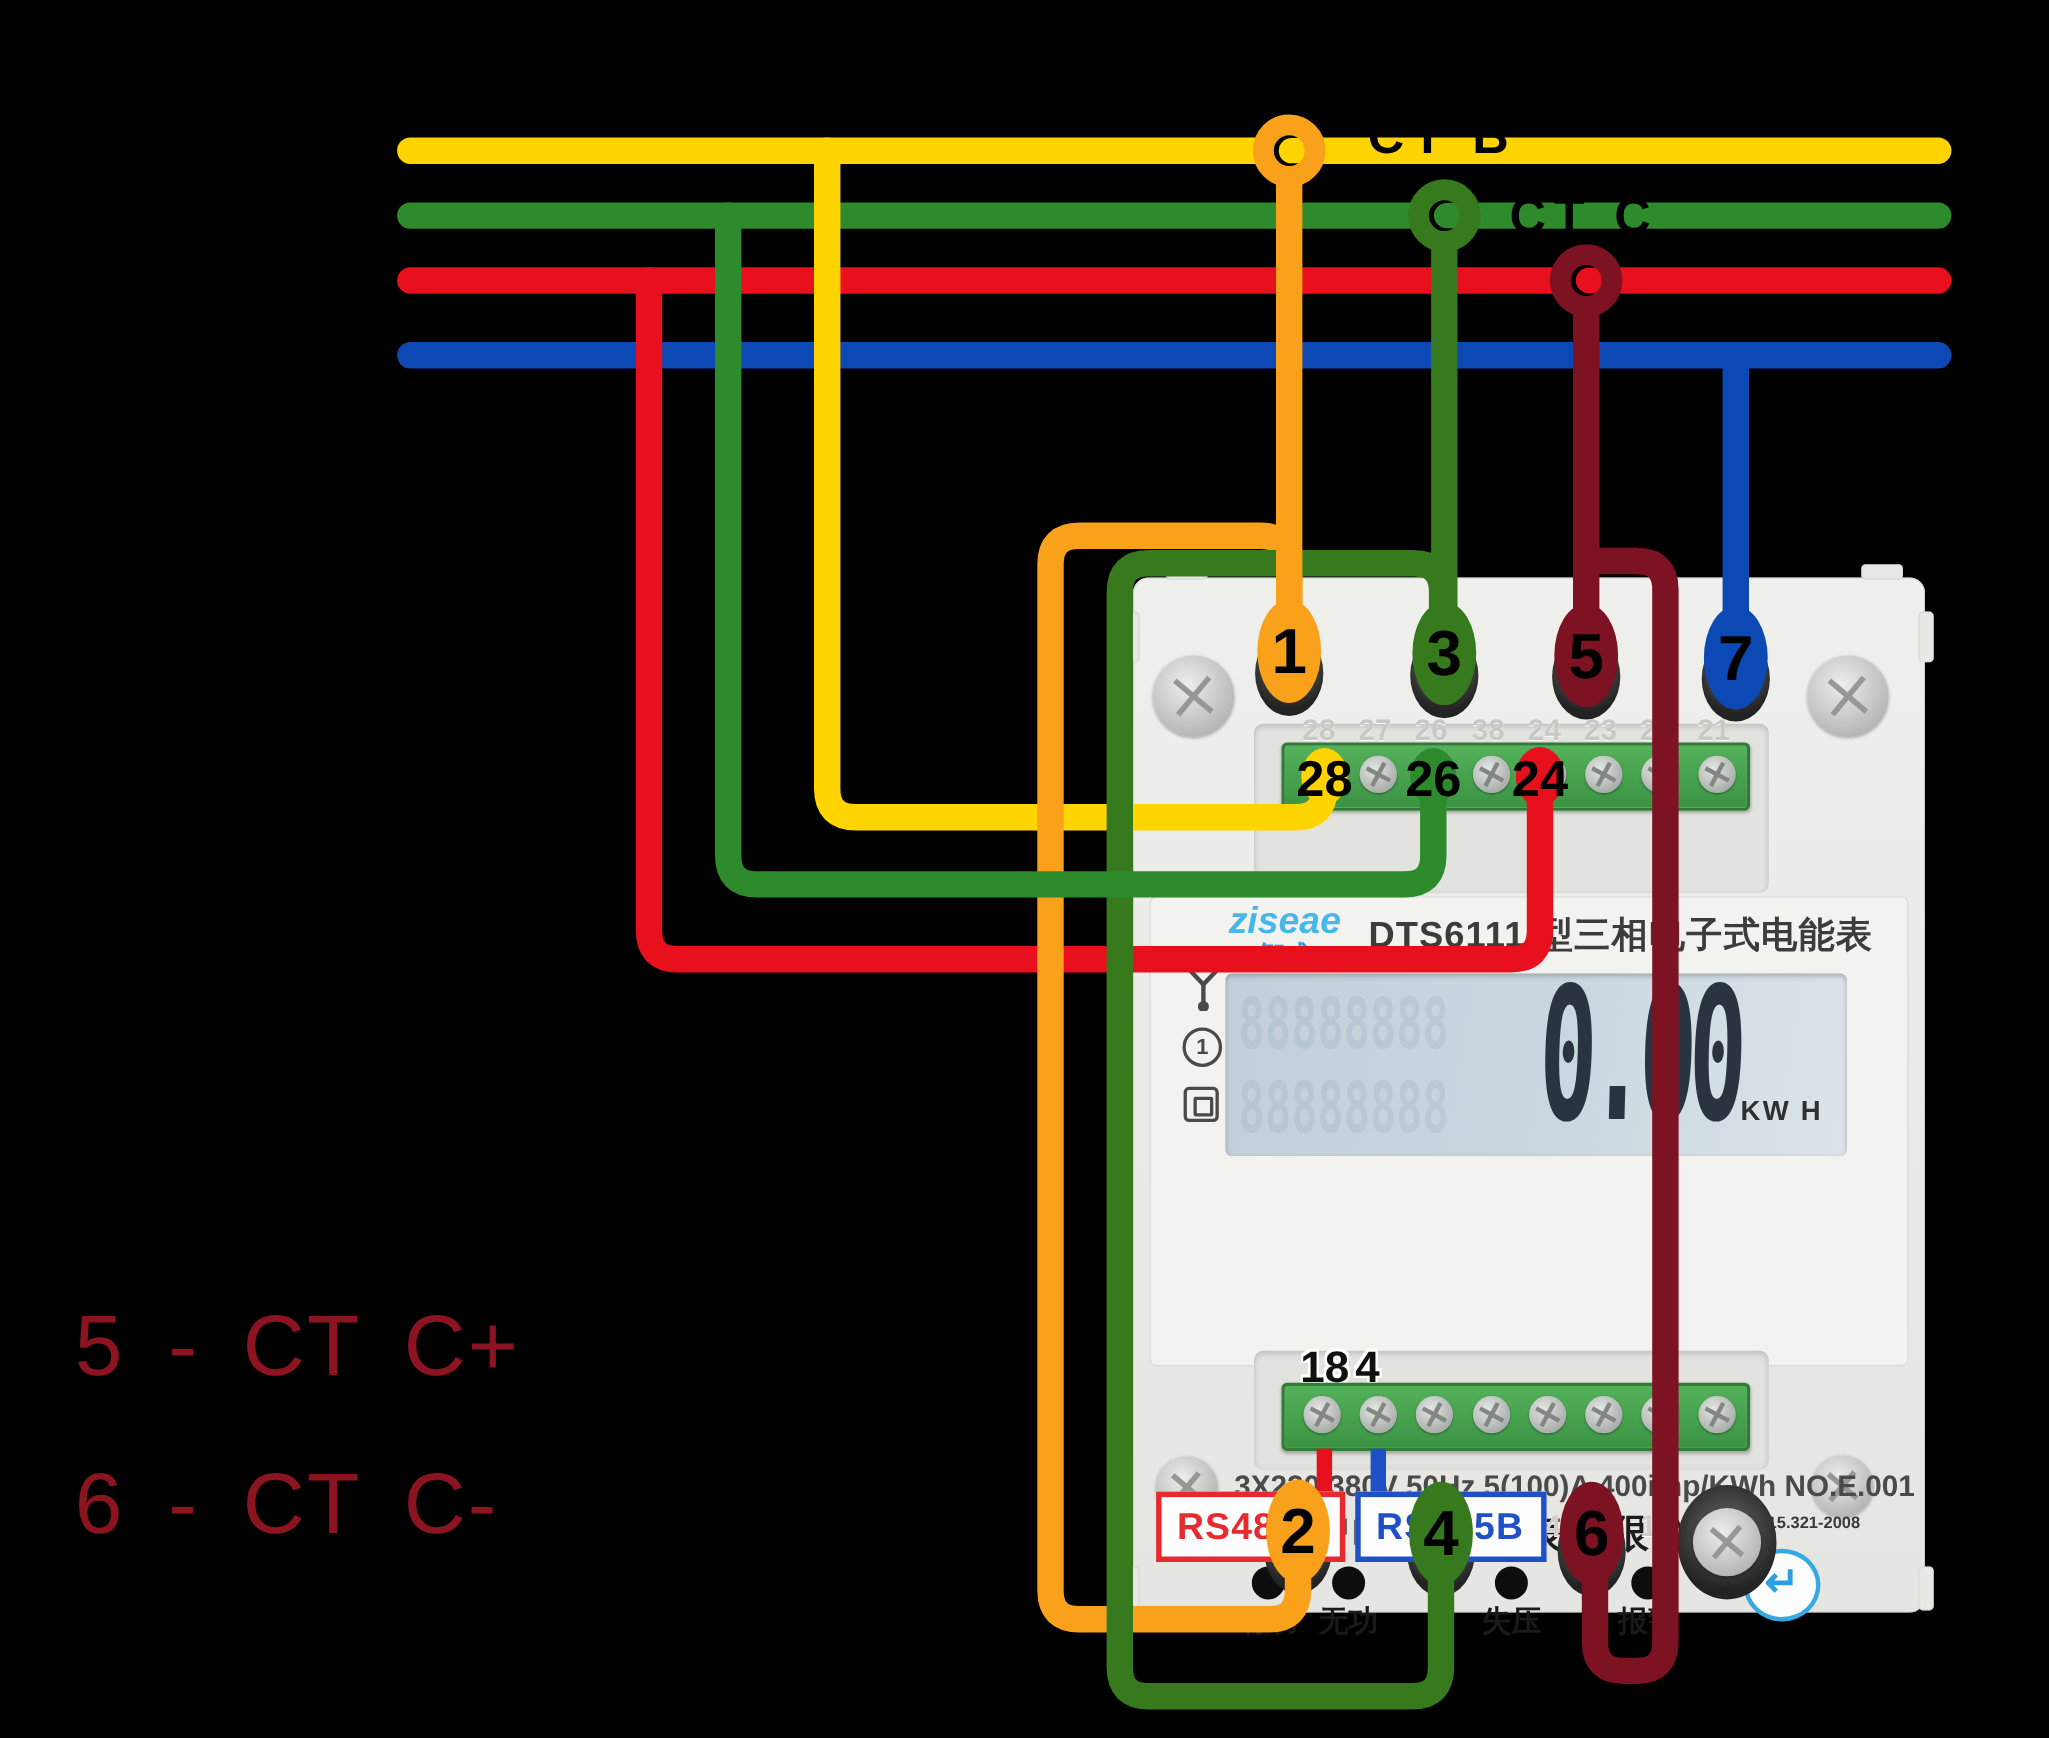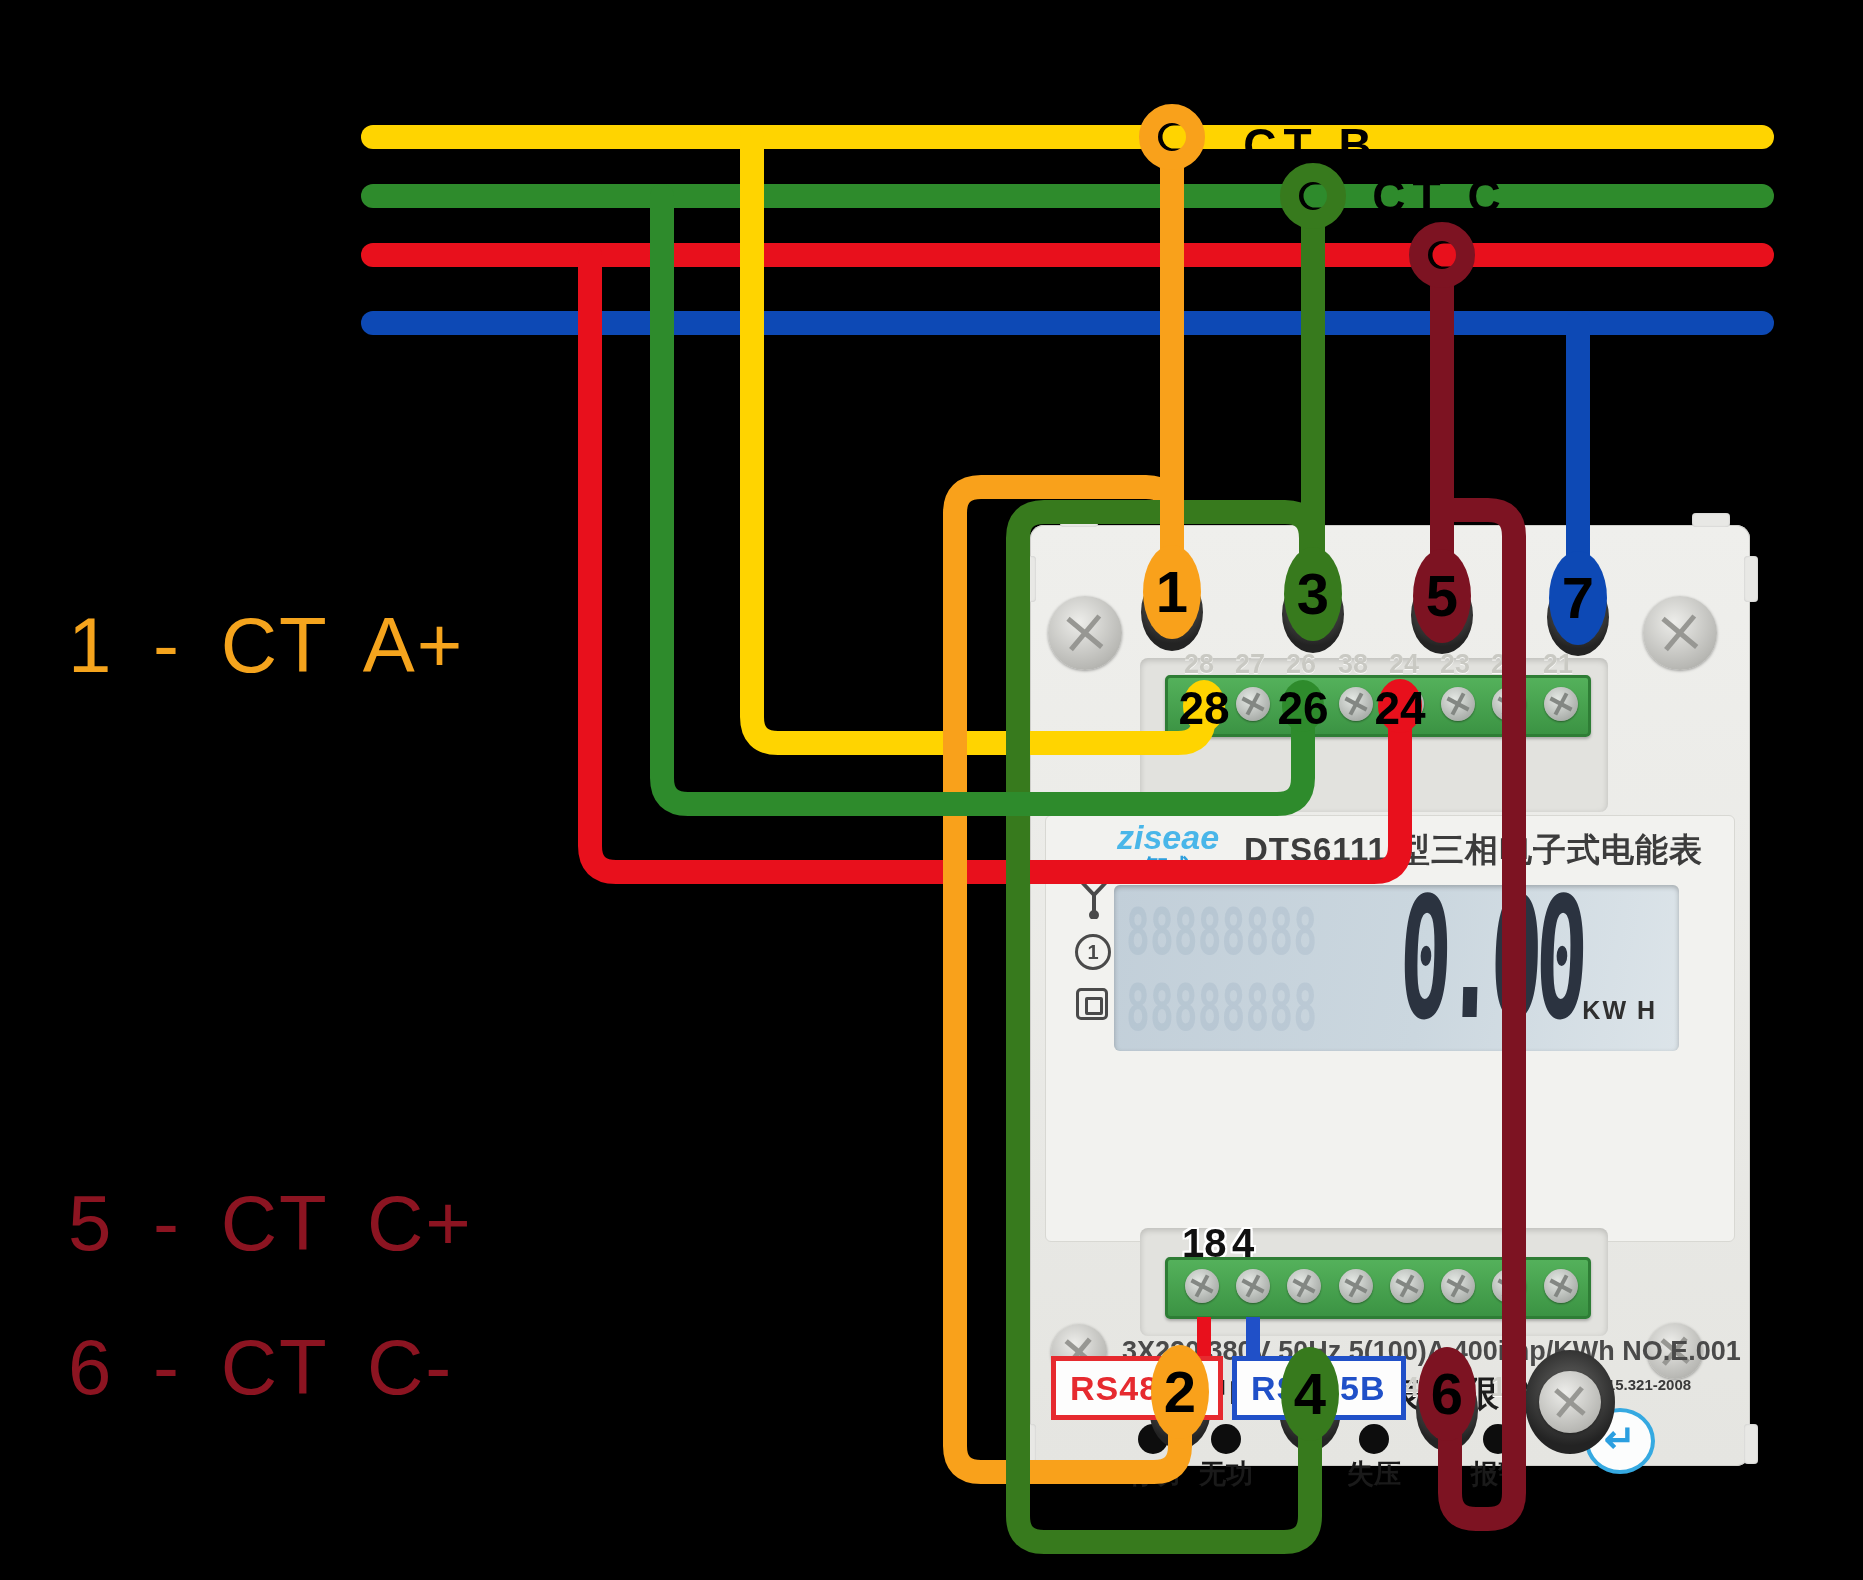--- a/index.html
+++ b/index.html
@@ -70,21 +70,20 @@
   
   #wires{position:absolute;left:0;top:0;z-index:20;pointer-events:none;}
   .badge-num{font-size:58px;font-weight:600;fill:#000;}
   .oval-num{font-size:46px;font-weight:700;fill:#000;}
 </style>
 </head>
 <body>
 
 <div id="canvas">
 
-  <div class="legend-item leg-orange" style="top:606px">1 - CT A+</div>
   <div class="legend-item leg-darkred" style="top:1184px">5 - CT C+</div>
   <div class="legend-item leg-darkred" style="top:1328px">6 - CT C-</div>
 
   <div id="meter">
 
     <div class="tab" style="left:30px;top:-12px;width:38px;height:14px"></div>
     <div class="tab" style="left:662px;top:-12px;width:38px;height:14px"></div>
     <div class="tab" style="left:-8px;top:31px;width:14px;height:46px"></div>
     <div class="tab" style="left:714px;top:31px;width:14px;height:46px"></div>
     <div class="tab" style="left:-8px;top:899px;width:14px;height:40px"></div>
@@ -276,16 +275,16 @@
       <ellipse cx="1310" cy="1394" rx="29" ry="47" fill="#377A1D"></ellipse>
       <text class="badge-num" x="1310" y="1414" text-anchor="middle">4</text>
     </g>
     <g>
       <ellipse cx="1447" cy="1394" rx="29" ry="47" fill="#7D1322"></ellipse>
       <text class="badge-num" x="1447" y="1414" text-anchor="middle">6</text>
     </g>
   </svg>
 
   <span class="ct-label" style="left:1171px;top:76px">CT A</span>
-  <span class="ct-label" style="left:1311px;top:145px">CT B</span>
+  <span class="ct-label" style="left:1311px;top:123px">CT B</span>
   <span class="ct-label" style="left:1440px;top:196px">CT C</span>
 
 </div>
 
 </body></html>

